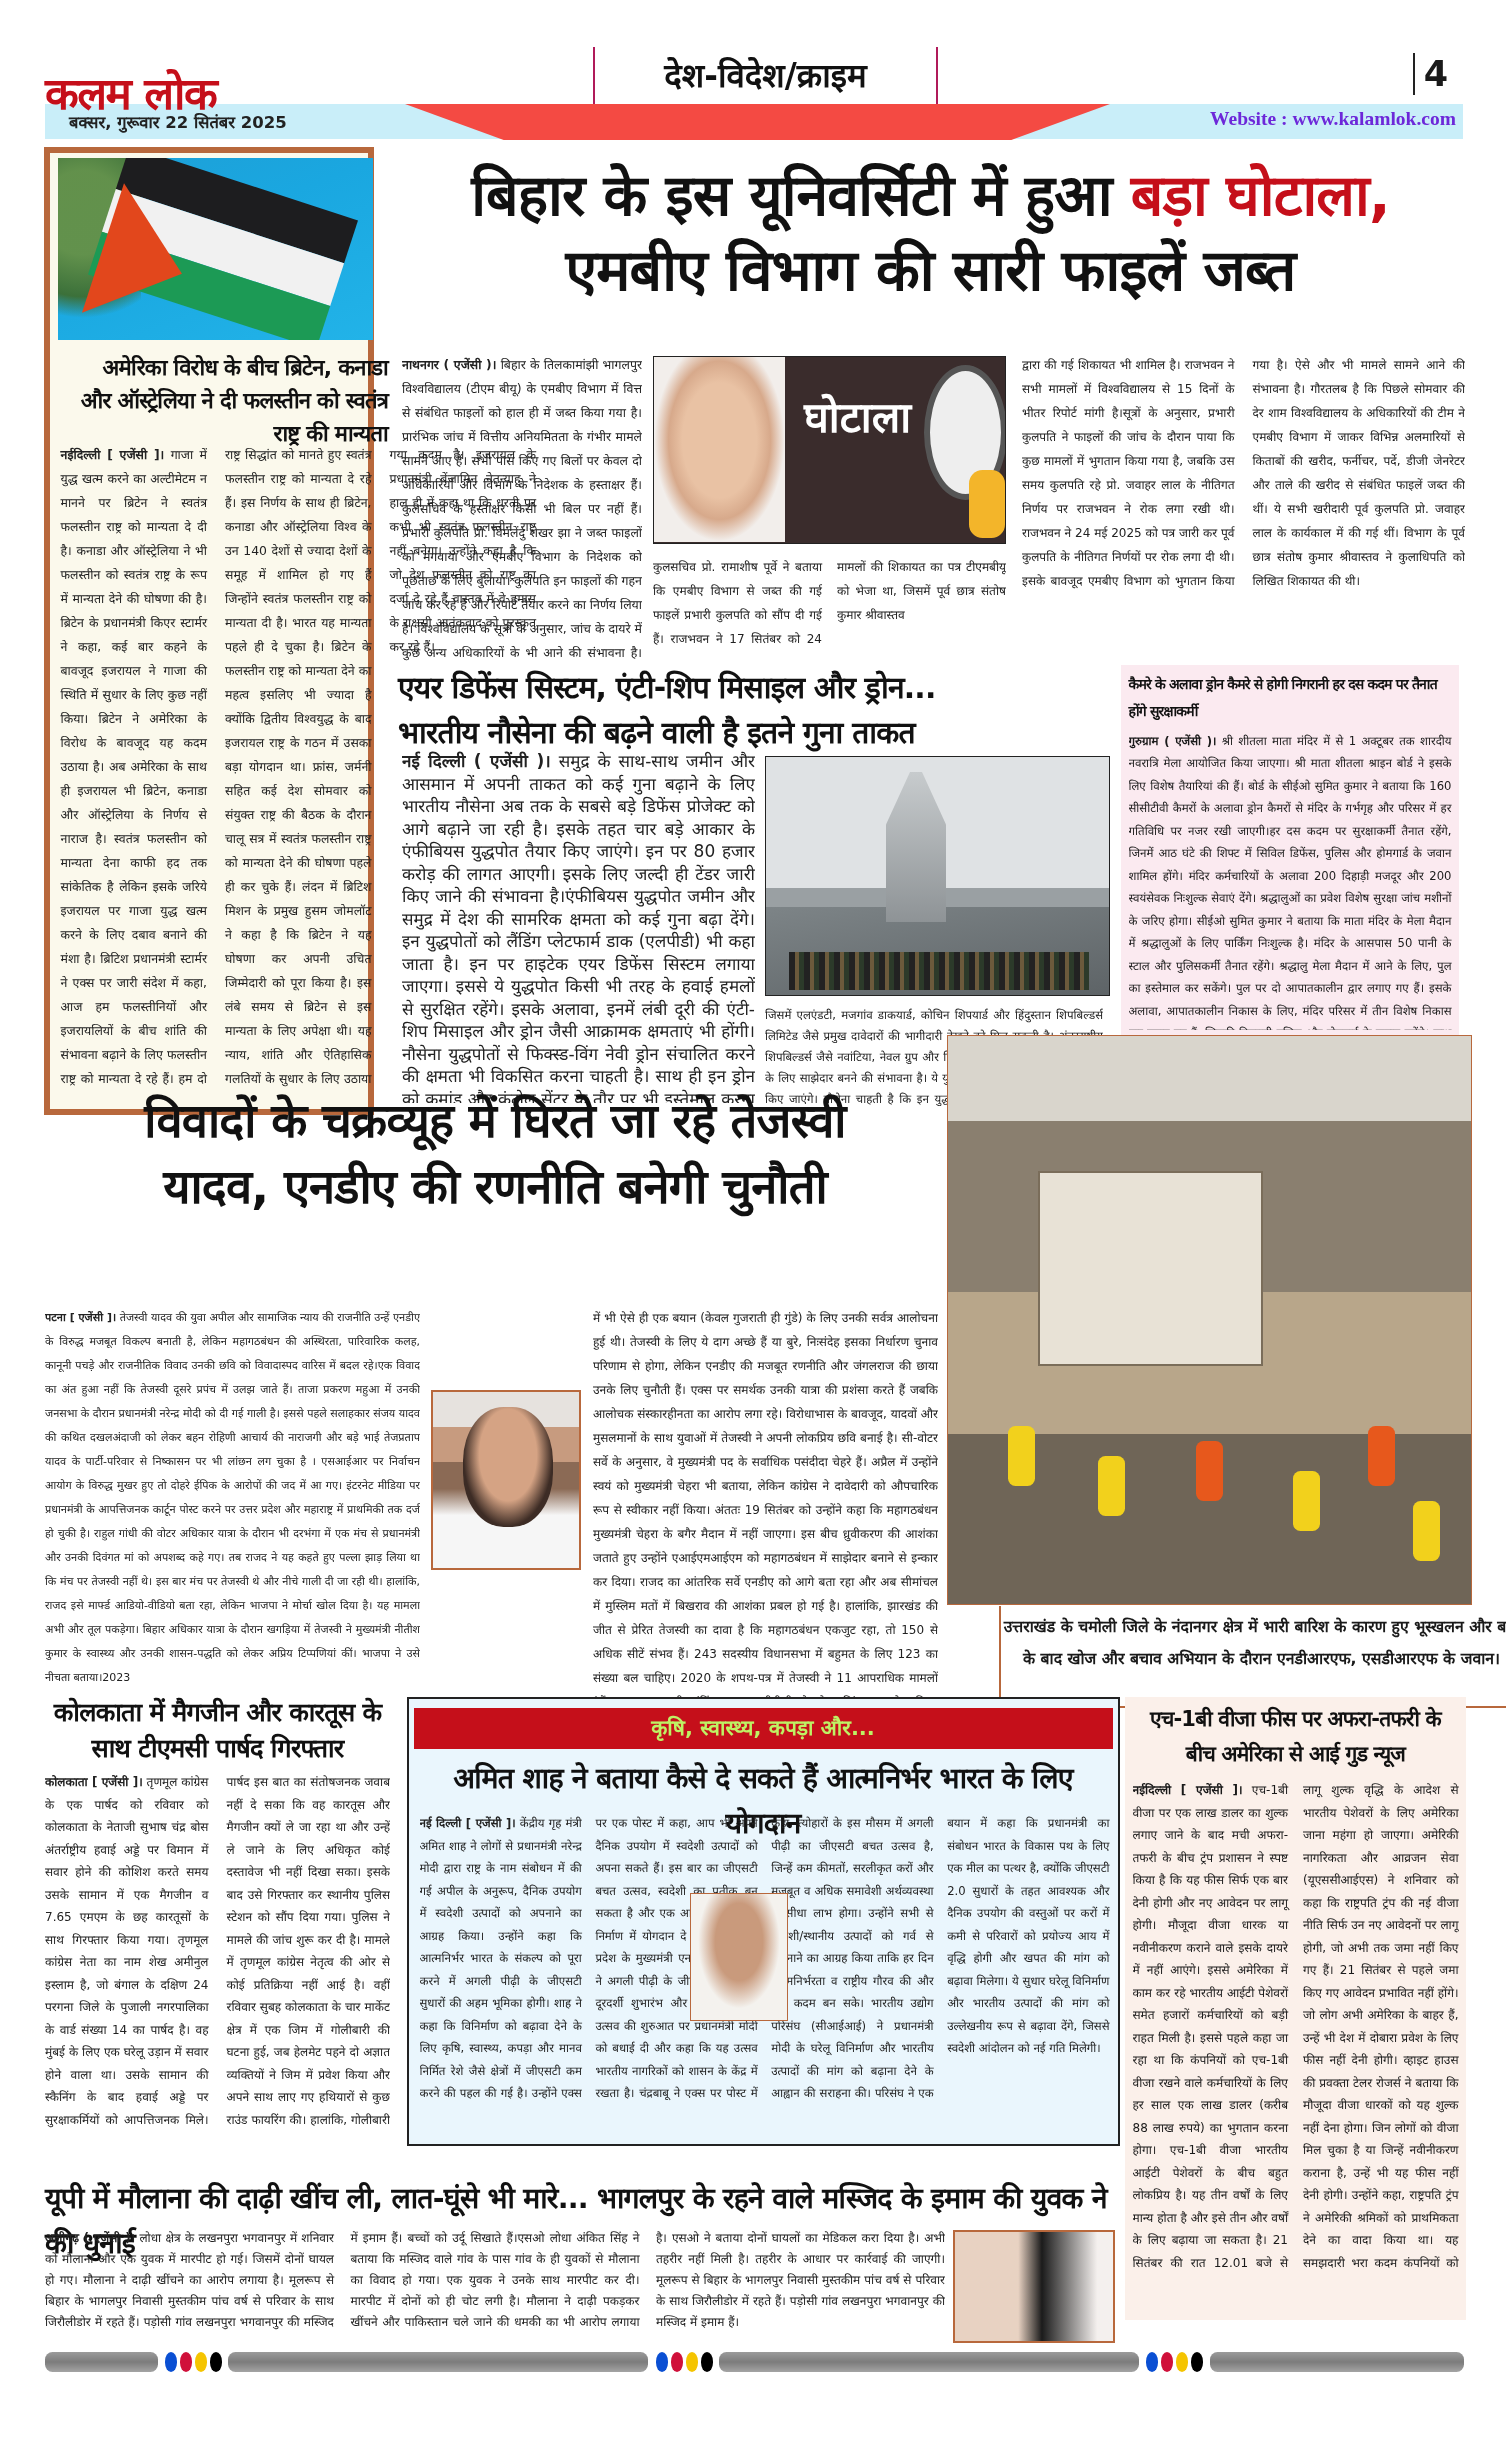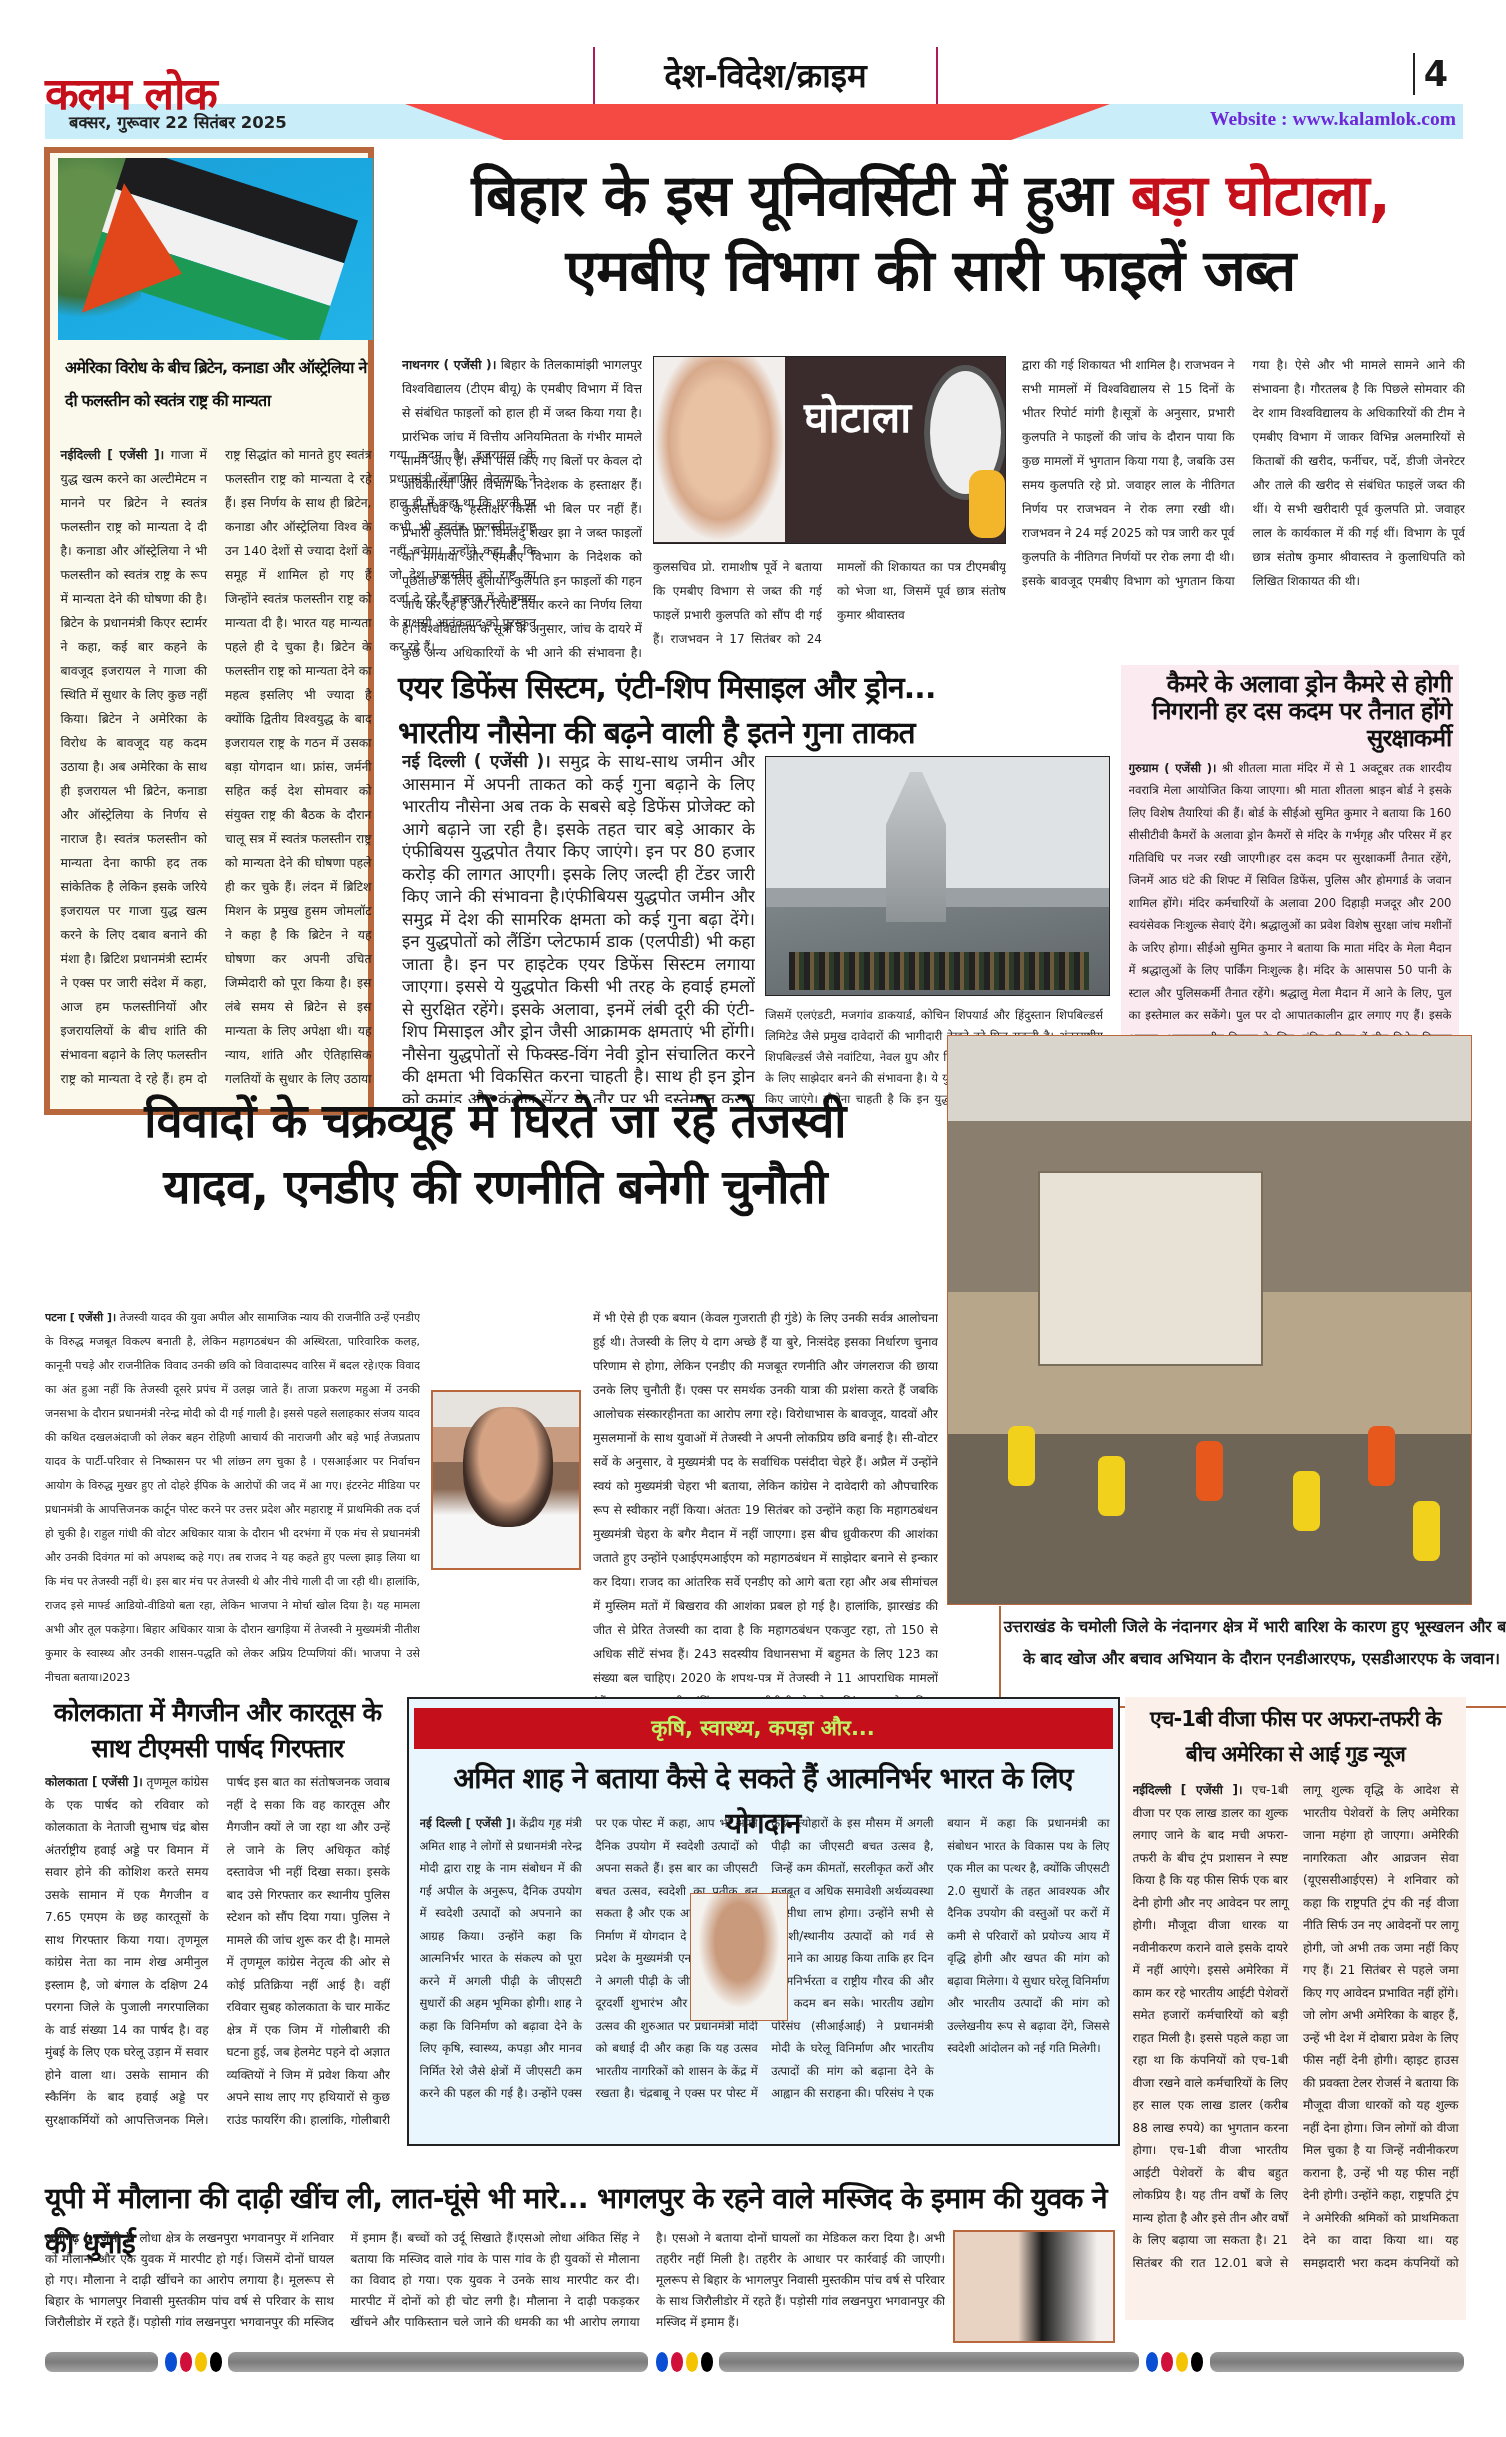--- a/index.html
+++ b/index.html
@@ -24,21 +24,21 @@
 
   
   #pal-box { left: 44px; top: 147px; width: 330px; height: 968px; background: #fbf9ec; border: 6px solid #b8683c; }
   #pal-img { left: 7.5px; top: 4.5px; width: 315px; height: 182px; background: linear-gradient(160deg, #1e9fd6 0%, #1aa7e0 40%, #22b3e8 100%); }
   #pal-tree { left: 0; top: 0; width: 83px; height: 182px; background: radial-gradient(circle at 30% 30%, #6a8f3c 0 30%, #3f6a27 60%, transparent 75%); opacity: .9; }
   #pal-flag { left: 45px; top: 22.5px; width: 240px; height: 135px; transform: rotate(18deg); }
   #pal-flag .s1 { height: 33%; background: #1d1d1f; }
   #pal-flag .s2 { height: 34%; background: #f1f1f1; }
   #pal-flag .s3 { height: 33%; background: #1c9a55; }
   #pal-tri { left: 45px; top: 22.5px; width: 0; height: 0; border-top: 68px solid transparent; border-bottom: 68px solid transparent; border-left: 83px solid #e2471c; transform: rotate(18deg); transform-origin: 0 68px; }
-  #pal-head { left: 15px; top: 198px; width: 315px; font-size: 16px; line-height: 33px; text-align: left; }
+  #pal-head { left: 23px; top: 198px; width: 315px; font-size: 22px; line-height: 33px; text-align: right; }
   #pal-body { left: 10.5px; top: 290px; width: 311px; height: 660px; font-size: 12.4px; line-height: 24px; }
 
   
   #bihar-head { left: 398px; top: 158px; width: 1065px; font-size: 57px; line-height: 75px; text-align: center; }
   #bihar-head .red { color: #c50f1a; }
   #bihar-body1 { left: 402px; top: 353px; width: 248px; height: 300px; font-size: 12.4px; line-height: 24px; }
   #bihar-img { left: 653px; top: 356px; width: 353px; height: 188px; border: 1.5px solid #222; background: #3a2c2c; }
   #bihar-img .face { left: 0; top: 0; width: 131px; height: 185px; background: radial-gradient(ellipse at 50% 45%, #e9c2a4 0 40%, #d7a98b 55%, #f2eeeb 70%); }
   #bihar-img .word { left: 150px; top: 30px; font-size: 42px; color: #fff; font-weight: bold; }
   #bihar-img .lens { left: 270px; top: 7.5px; width: 83px; height: 135px; border-radius: 50%; border: 6px solid #555; background: #eee; }
@@ -50,21 +50,21 @@
   #navy-head { left: 398px; top: 665px; width: 698px; font-size: 30px; line-height: 45px; }
   #navy-body-top { left: 402px; top: 750px; width: 353px; }
   #navy-img { left: 765px; top: 756px; width: 345px; height: 240px; border: 1.5px solid #222; background: linear-gradient(180deg, #dfe2e4 0 55%, #9aa0a3 55% 100%); }
   #navy-img .tower { left: 120px; top: 15px; width: 60px; height: 150px; background: linear-gradient(#c7cbcd, #8e9396); clip-path: polygon(40% 0, 60% 0, 100% 35%, 100% 100%, 0 100%, 0 35%); }
   #navy-img .deck { left: 0; top: 150px; width: 345px; height: 90px; background: linear-gradient(170deg, #7d8487, #5d6366); }
   #navy-img .crowd { left: 22.5px; top: 195px; width: 300px; height: 38px; background: repeating-linear-gradient(90deg, #222 0 6px, #6b5a3c 6px 10.5px, #2c3a2a 10.5px 15px); }
   #navy-body-right { left: 765px; top: 998px; width: 338px; }
 
   
   #drone-box { left: 1121px; top: 665px; width: 338px; height: 375px; background: #fbeaf0; padding: 6px 7.5px; }
-  #drone-head { font-size: 24px; line-height: 27px; text-align: right; }
+  #drone-head { font-size: 14px; line-height: 27px; text-align: left; }
   #drone-body { font-size: 11.6px; line-height: 22.5px; margin-top: 4.5px; text-align: justify; }
 
   
   #tej-head { left: 45px; top: 1088px; width: 900px; font-size: 47px; line-height: 66px; text-align: center; }
   #tej-col1 { left: 45px; top: 1306px; width: 443px; }
   #tej-col2 { left: 510px; top: 1306px; width: 428px; }
   #tej-img { left: 431px; top: 1390px; width: 150px; height: 180px; border: 2.3px solid #b8683c; background: linear-gradient(180deg, #e6e2de 0 20%, #c79b7f 20% 40%, #8b6a55 40% 55%, #f6f6f6 70%); }
   #tej-img .face { left: 30px; top: 15px; width: 90px; height: 120px; border-radius: 45%; background: radial-gradient(ellipse at 50% 40%, #d5a384 0 45%, #3d2c25 70%); }
 
   

